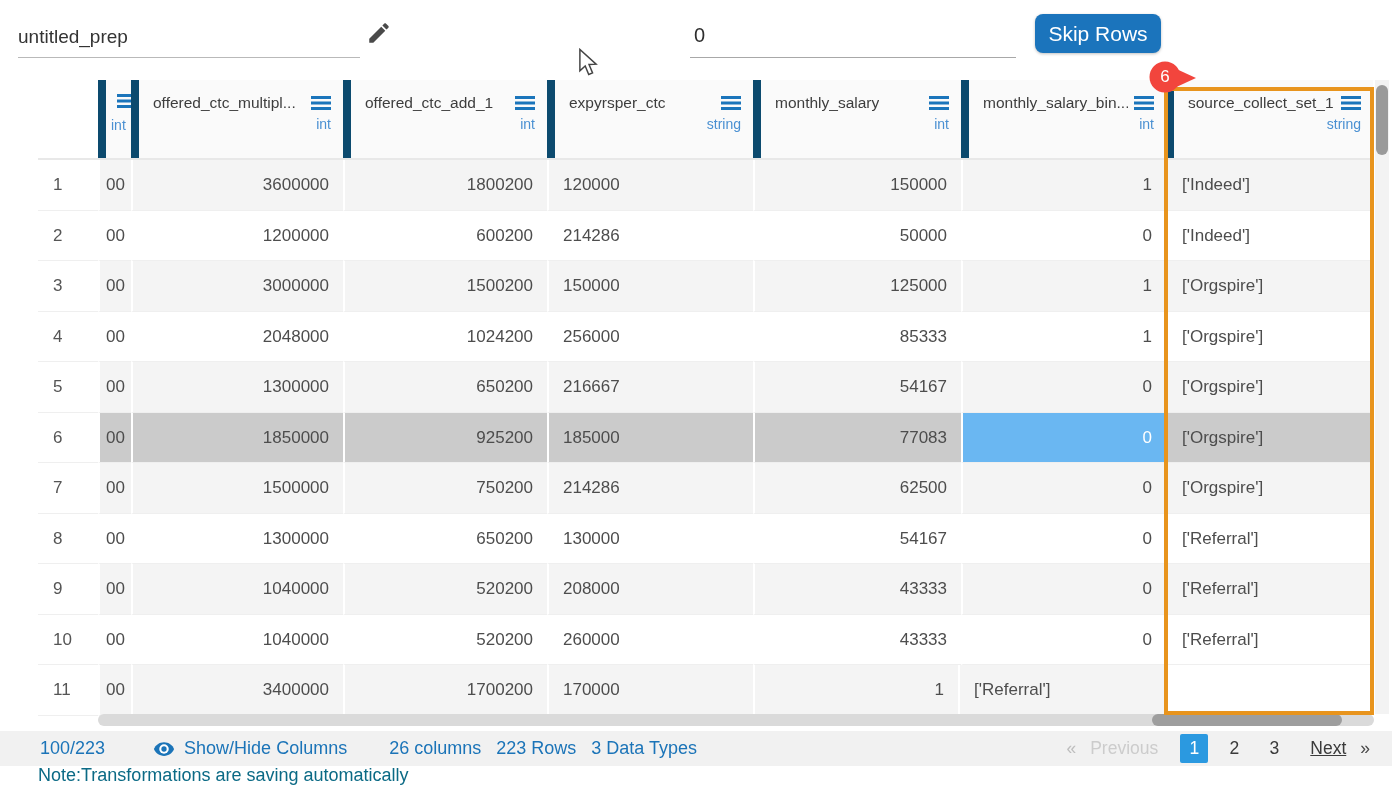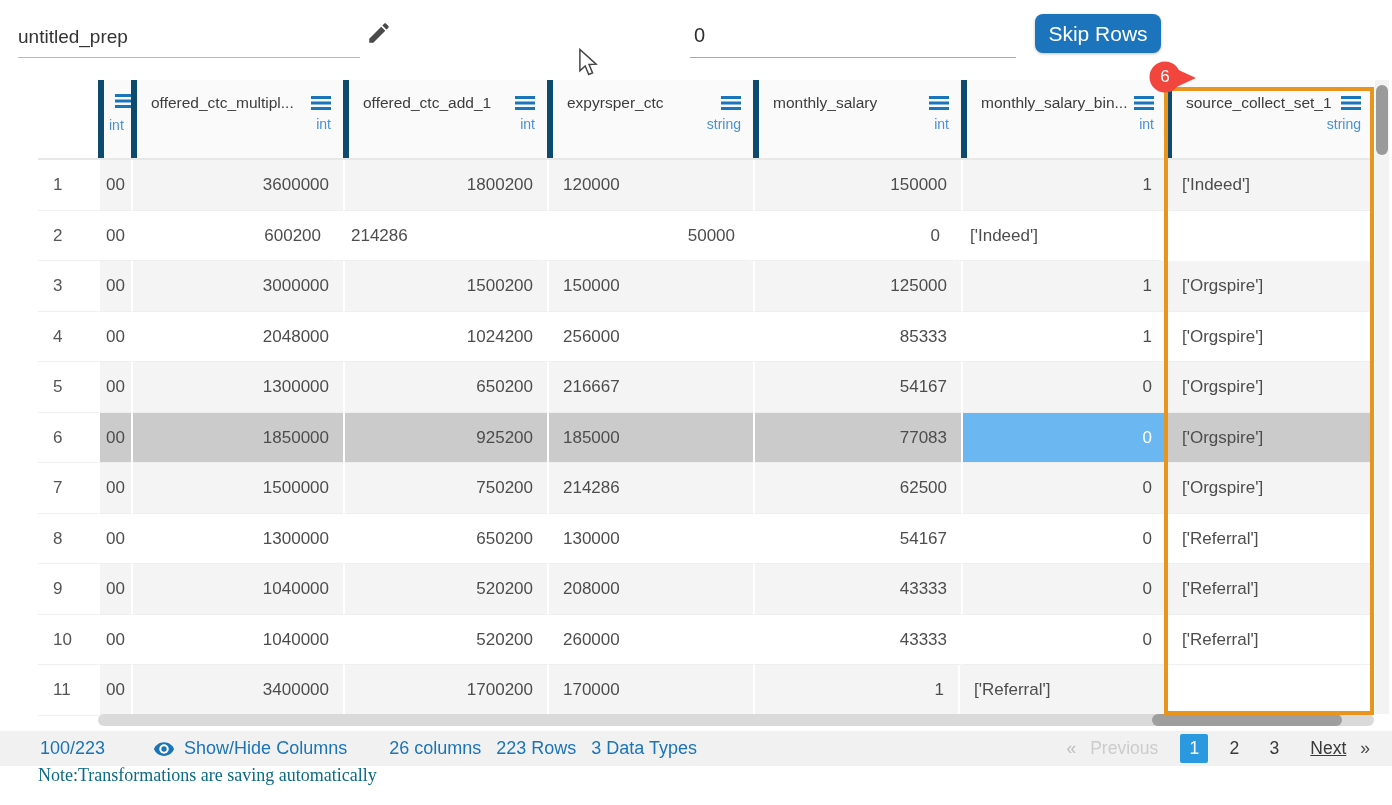--- a/index.html
+++ b/index.html
@@ -17,21 +17,21 @@
                 border-bottom:1px solid #a8a8a8; font-size:20px; color:#2e2e2e;
                 display:flex; align-items:center; padding-left:4px; }
   .skip-btn { position:absolute; left:1035px; top:14px; width:126px; height:39px;
               background:#1b74bc; color:#fff; font-size:21px; border:none; border-radius:8px;
               font-family:"Liberation Sans", sans-serif; cursor:pointer;
               box-shadow:0 1px 3px rgba(0,0,0,.25); }
 
   
   .table-wrap { position:absolute; left:38px; top:80px; width:1336px; }
   .thead { display:flex; height:80px; border-bottom:2px solid #e8e8e8; }
-  .th { background:#fafafa; border-left:6px solid #0c4a6e; position:relative;
+  .th { background:#fafafa; border-left:8px solid #0c4a6e; position:relative;
         padding:14px 12px 0 14px; }
   .th.rownum { background:#fff; border-left:none; }
   .htitle-row { display:flex; align-items:center; justify-content:space-between; }
   .htitle { font-size:15.5px; color:#3d3d3d; white-space:nowrap; overflow:hidden; }
   .htype { display:block; text-align:right; font-size:14px; color:#4a90d2; margin-top:4px; }
   .htype.left { text-align:left; }
   .bars { display:inline-block; width:20px; height:15px; position:relative; cursor:pointer; flex:0 0 20px; margin-left:6px; }
   .bars::before { content:''; position:absolute; left:0; top:0; width:20px; height:3px;
                   background:#1b75bb; box-shadow:0 5.5px 0 #1b75bb, 0 11px 0 #1b75bb; }
 
@@ -74,21 +74,21 @@
   .f-counter { margin-left:40px; }
   .f-showhide { margin-left:48px; display:flex; align-items:center; gap:9px; cursor:pointer; }
   .f-cols { margin-left:42px; } .f-rows { margin-left:15px; } .f-types { margin-left:15px; }
   .pager { margin-left:auto; margin-right:22px; display:flex; align-items:center; font-size:17.5px; }
   .pg-arrow-l { color:#bdbdbd; margin-right:14px; }
   .pg-prev { color:#cccccc; margin-right:22px; }
   .pg-num { color:#3a3a3a; width:28px; height:29px; line-height:29px; text-align:center; margin-right:12px; cursor:pointer; }
   .pg-num.active { background:#2b99e0; color:#fff; border-radius:2px; }
   .pg-next { color:#3a3a3a; margin:0 14px 0 10px; cursor:pointer;text-decoration:underline; }
   .pg-arrow-r { color:#4a4a4a; }
-  .note { position:absolute; left:38px; top:765px; font-size:18px; color:#0b6a85;font-family:Liberation Serif, serif; }
+  .note { position:absolute; left:38px; top:765px; font-size:18px; color:#0b6a85; }
 
   .cursor { position:absolute; left:576px; top:48px; pointer-events:none; }
 </style>
 </head>
 <body>
 
 <div class="app">
 
   <div class="topbar">
     <div class="name-field">
@@ -160,20 +160,21 @@
           <div class="td c1 right">3600000</div>
           <div class="td c2 right">1800200</div>
           <div class="td c3 left">120000</div>
           <div class="td c4 right">150000</div>
           <div class="td c5 right">1</div>
           <div class="td c6 left">['Indeed']</div>
         </div>
         <div class="tr">
           <div class="td rownum">2</div>
           <div class="td c0 left">00</div>
+          <div class="td c1 right">1200000</div>
           <div class="td c2 right">600200</div>
           <div class="td c3 left">214286</div>
           <div class="td c4 right">50000</div>
           <div class="td c5 right">0</div>
           <div class="td c6 left">['Indeed']</div>
         </div>
         <div class="tr odd">
           <div class="td rownum">3</div>
           <div class="td c0 left">00</div>
           <div class="td c1 right">3000000</div>

